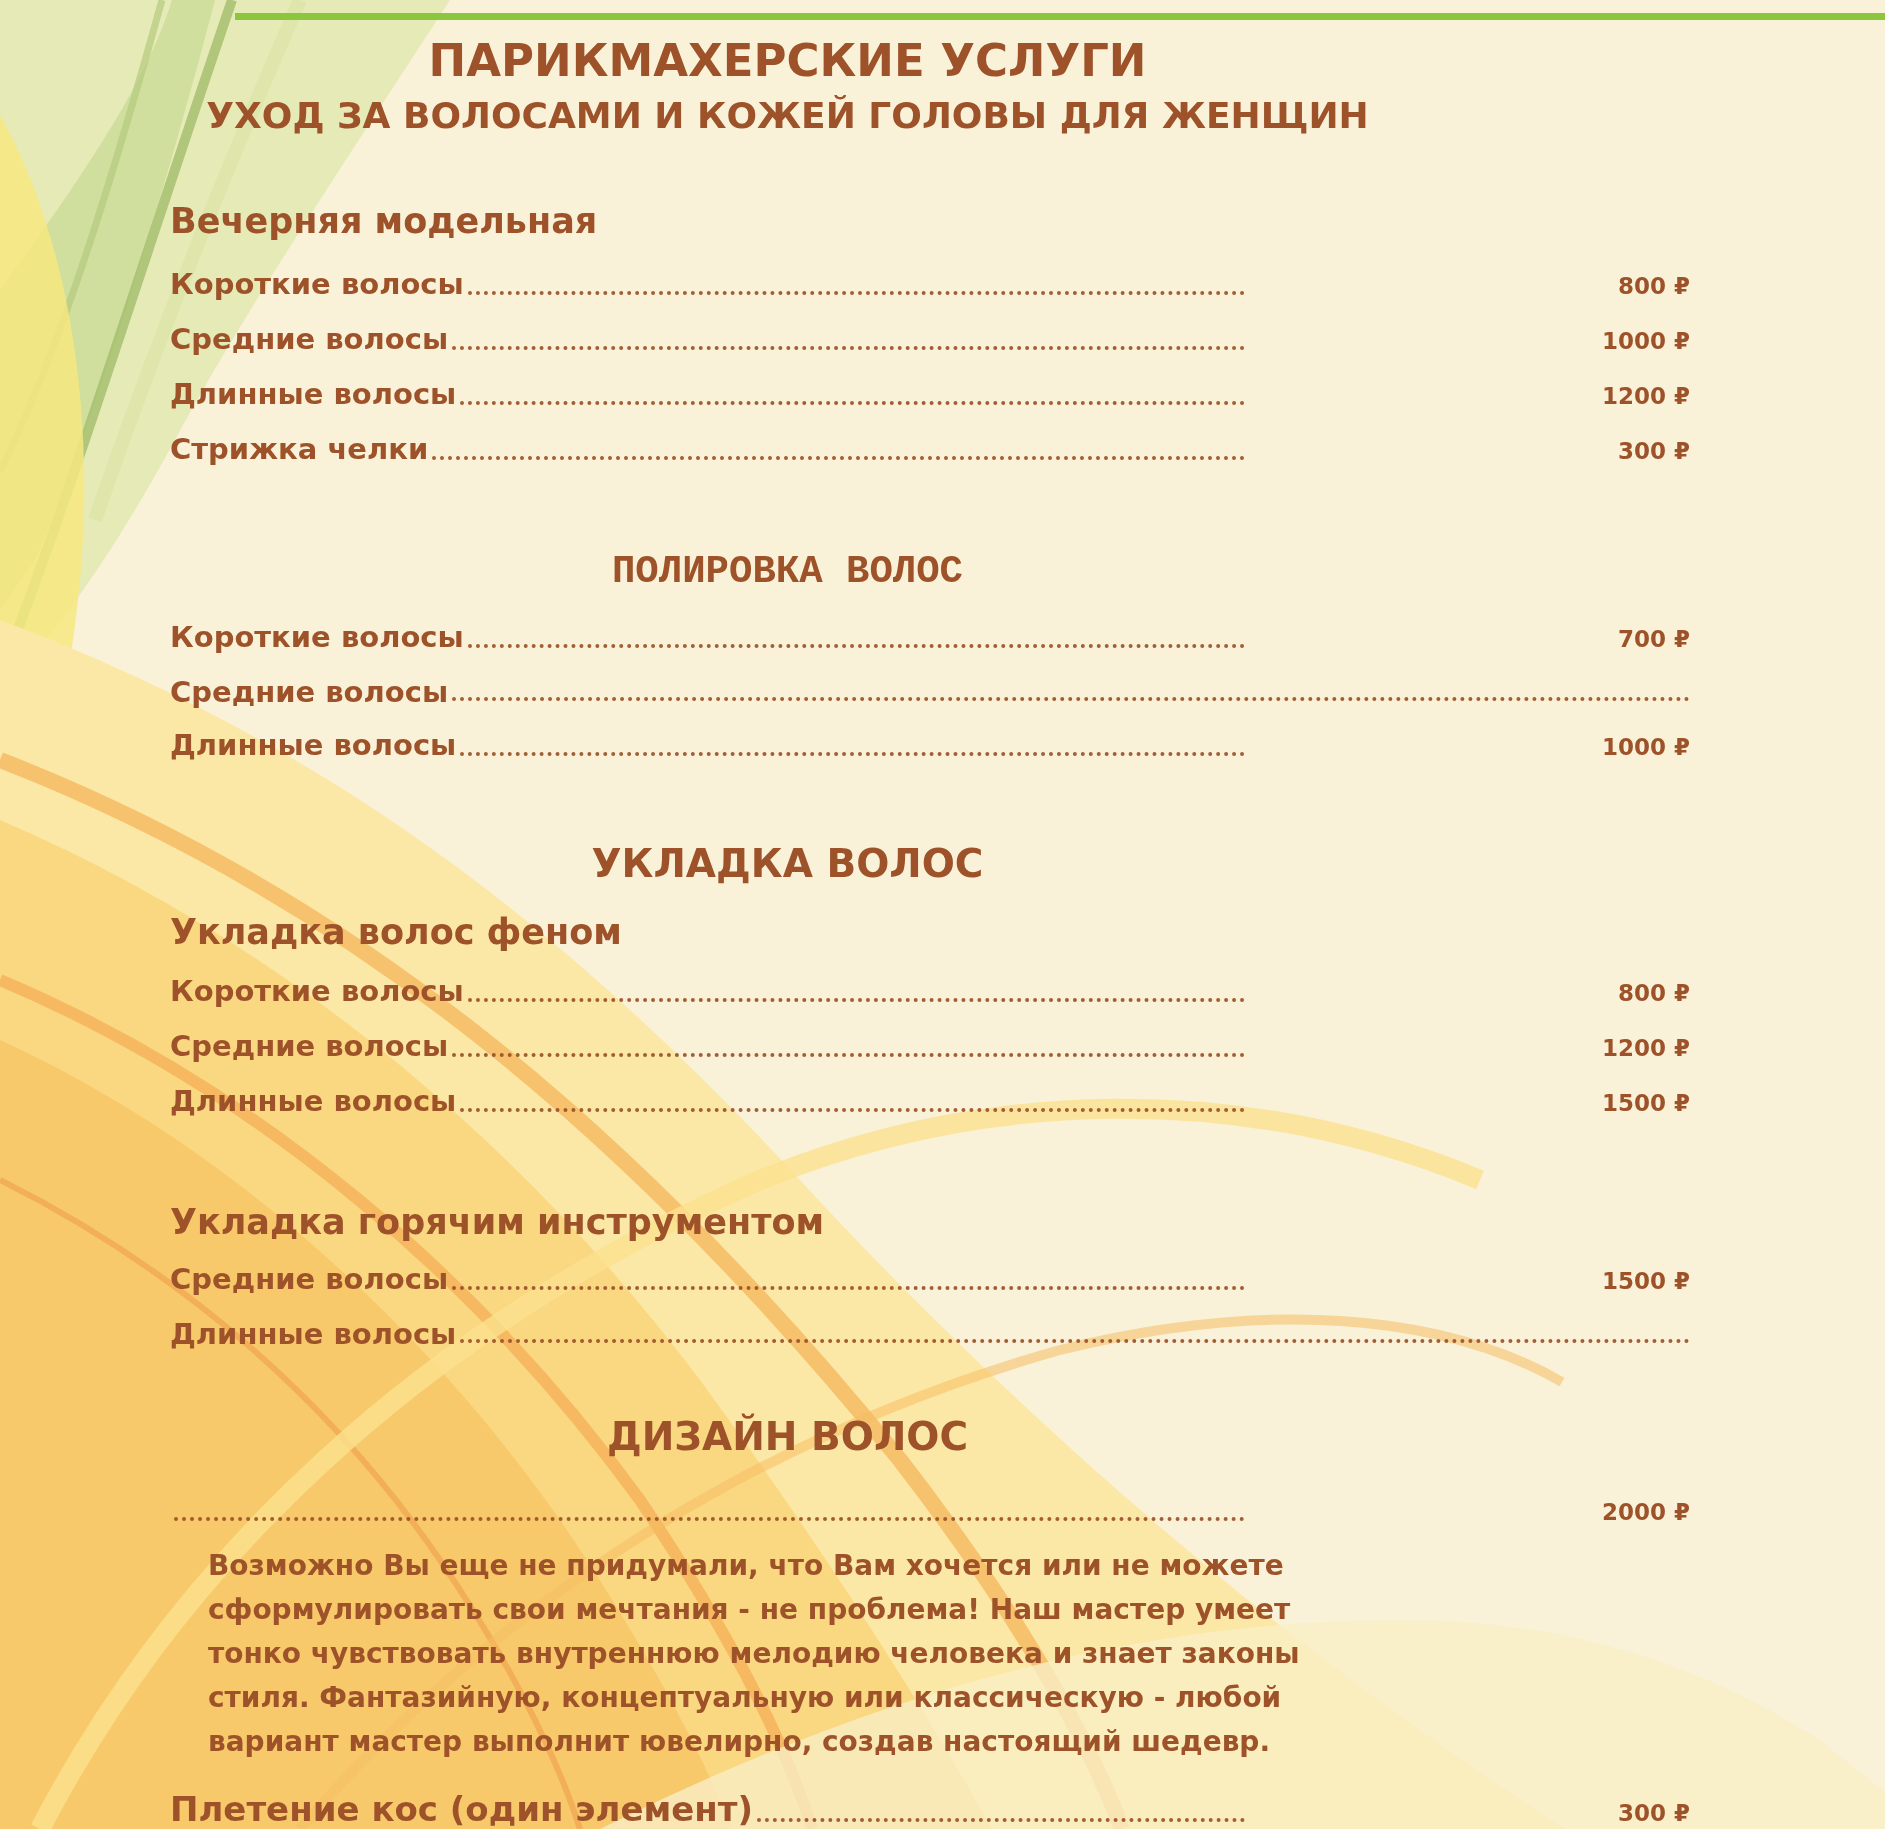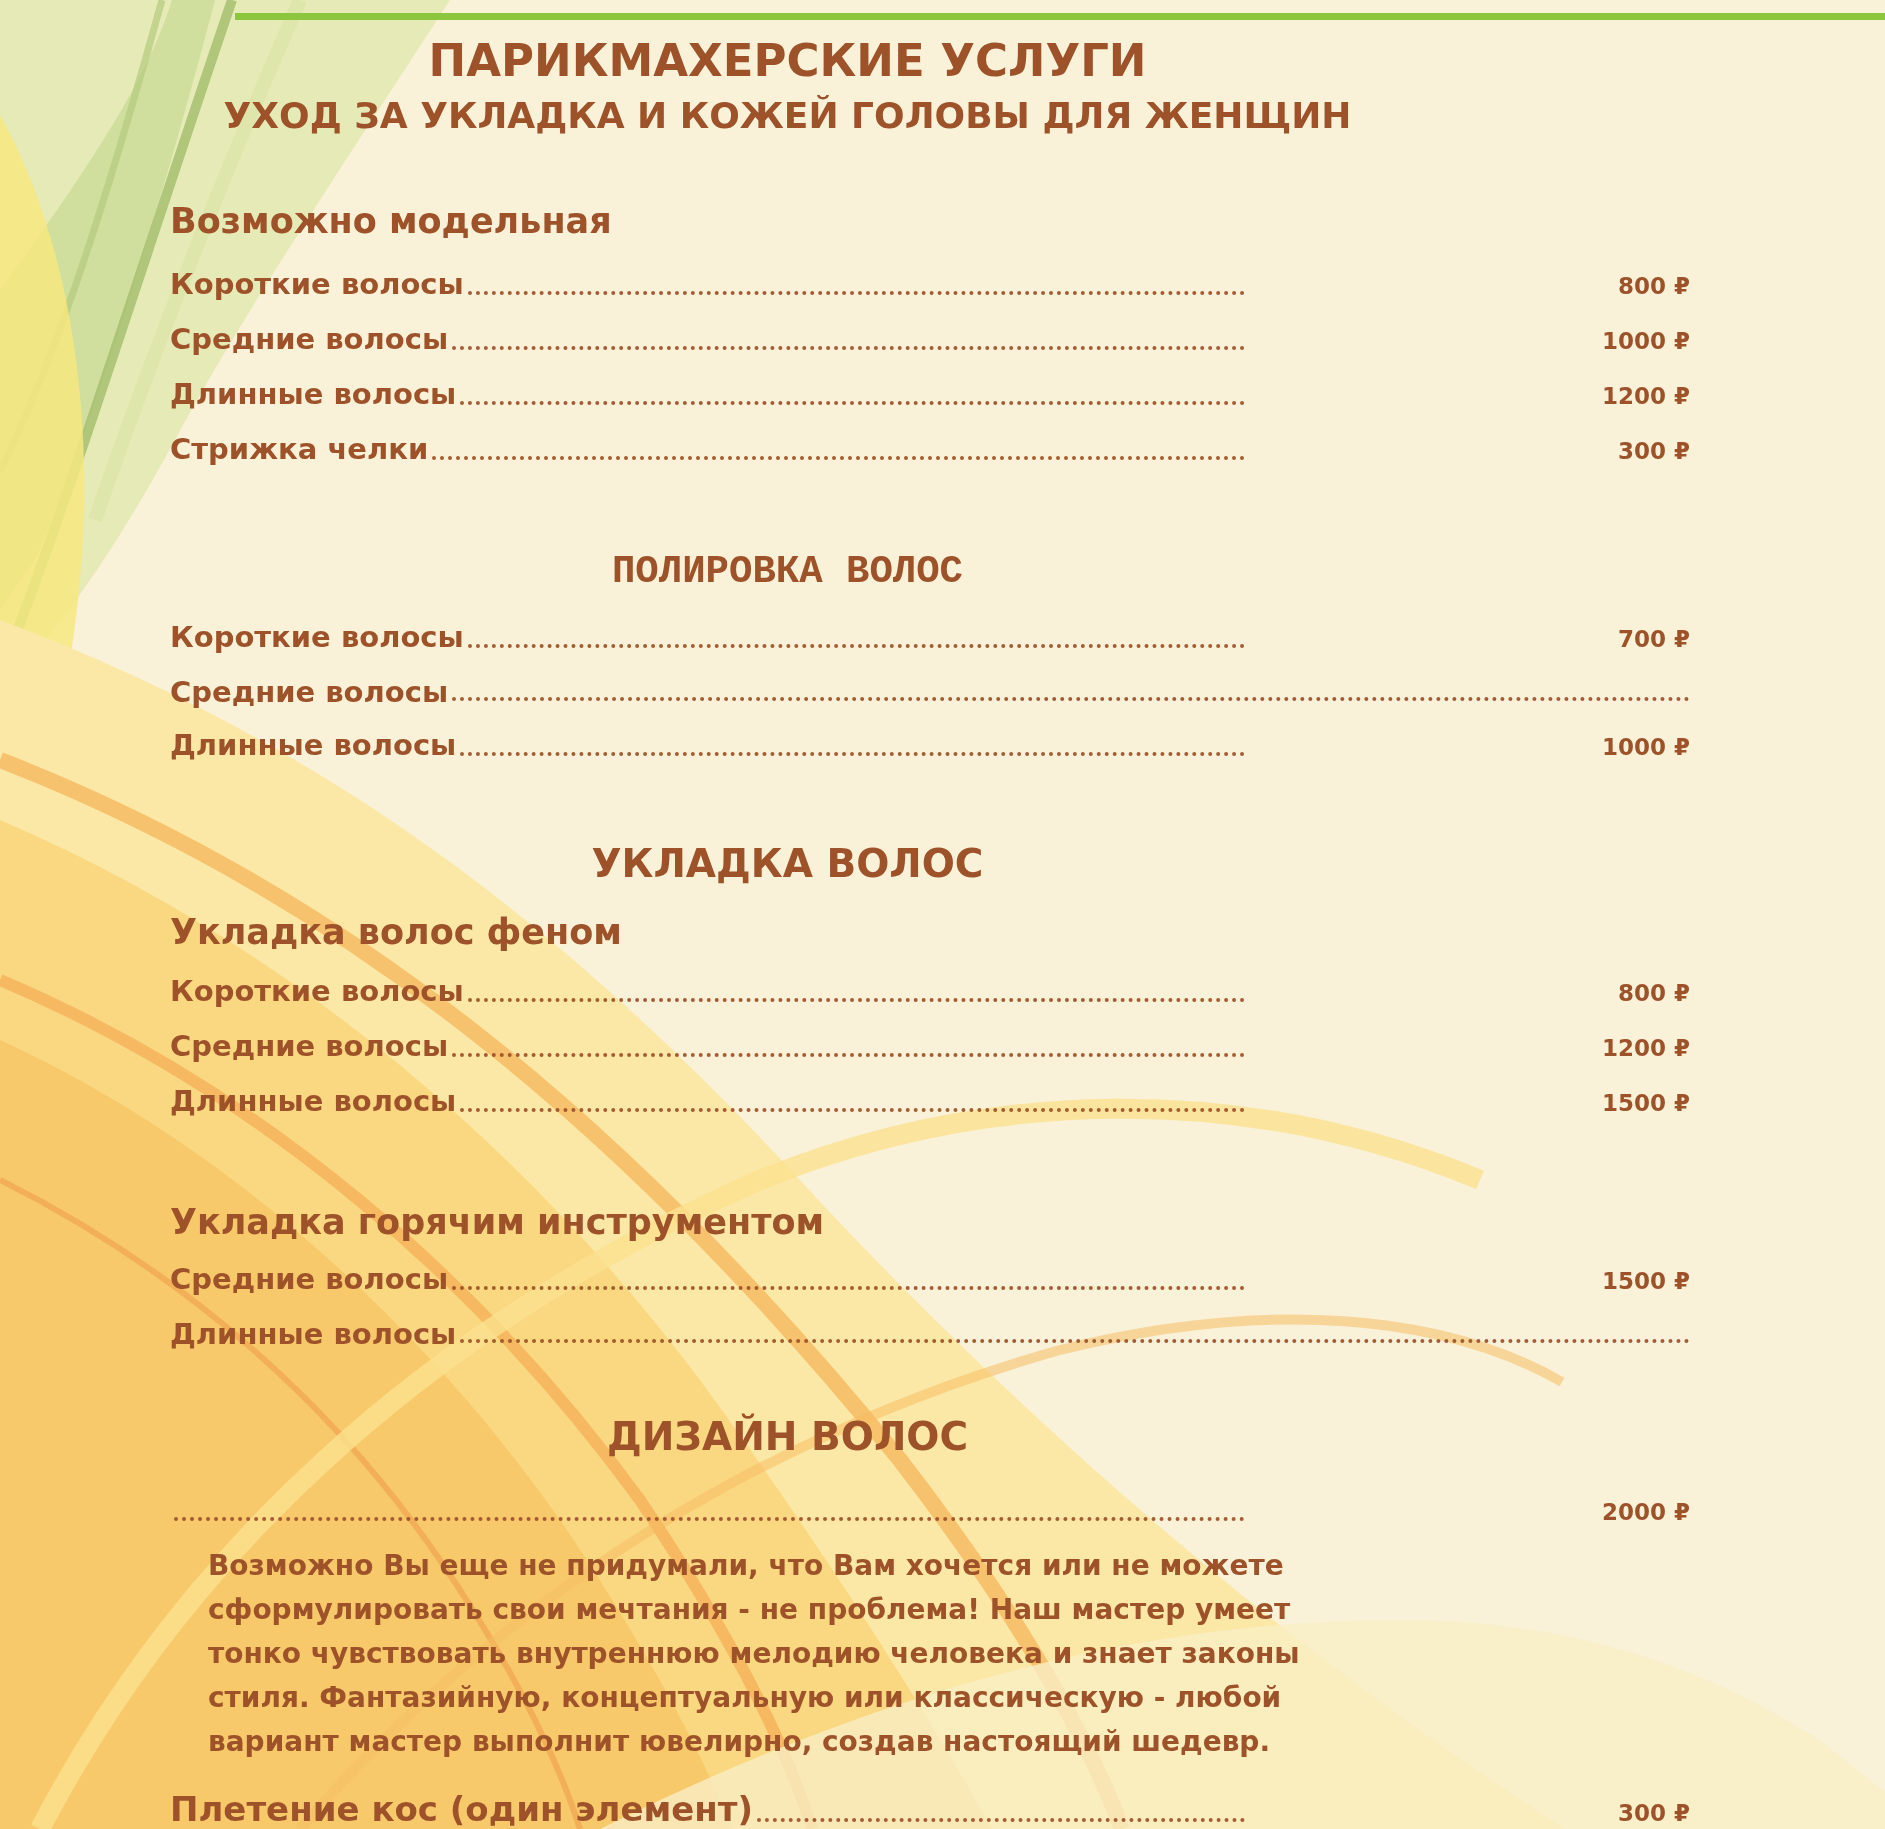--- a/index.html
+++ b/index.html
@@ -90,24 +90,24 @@
   <path d="M40,1829 C180,1560 420,1330 760,1180 C980,1090 1240,1080 1480,1180" stroke="#fbe18e" stroke-width="20" fill="none" opacity="0.8"></path>
   <path d="M300,1829 C480,1620 740,1440 1060,1350 C1262,1300 1440,1312 1562,1382" stroke="#f6bd63" stroke-width="10" fill="none" opacity="0.55"></path>
   <path d="M600,1829 C860,1700 1120,1620 1400,1620 C1562,1620 1700,1662 1822,1742 L1885,1792 V1829 Z" fill="#f9edc4" opacity="0.8"></path>
 </svg>
 
 <div class="green-bar"></div>
 
 <div class="menu">
   <div class="center-zone">
     <h1 class="page-title">ПАРИКМАХЕРСКИЕ УСЛУГИ</h1>
-    <div class="page-subtitle">УХОД ЗА УКЛАДКА И КОЖЕЙ ГОЛОВЫ ДЛЯ ЖЕНЩИН</div>
+    <div class="page-subtitle">УХОД ЗА ВОЛОСАМИ И КОЖЕЙ ГОЛОВЫ ДЛЯ ЖЕНЩИН</div>
   </div>
 
-  <h3 class="sub-heading mt-sub1">Возможно модельная</h3>
+  <h3 class="sub-heading mt-sub1">Вечерняя модельная</h3>
 
   <div class="row first">
     <span class="label">Короткие волосы</span>
     <span class="dots"></span>
     <span class="price">800 ₽</span>
   </div>
   <div class="row">
     <span class="label">Средние волосы</span>
     <span class="dots"></span>
     <span class="price">1000 ₽</span>

